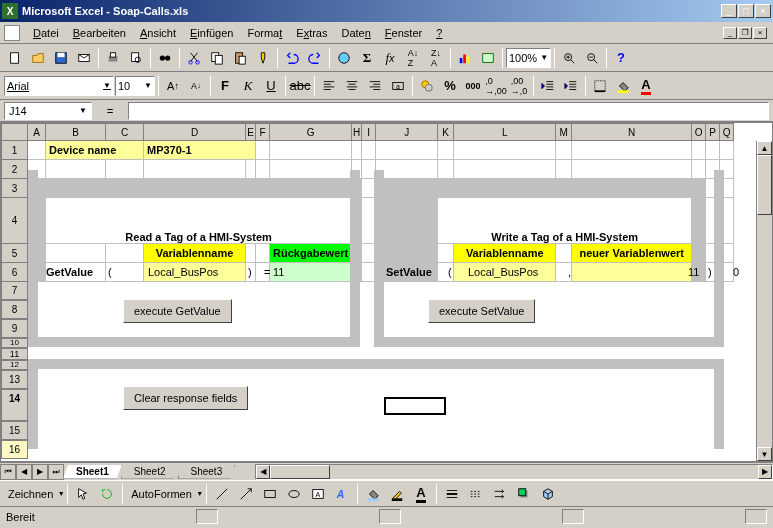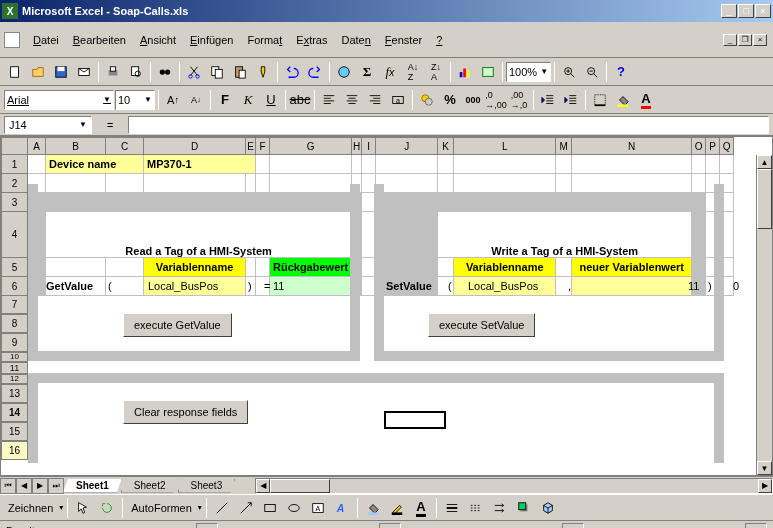--- a/index.html
+++ b/index.html
@@ -4,21 +4,21 @@
 <style>
 * { margin: 0; padding: 0; box-sizing: border-box; font-family: Tahoma, Arial, sans-serif; }
 body { background: #d4d0c8; font-size: 11px; width: 773px; height: 528px; overflow: hidden; }
 
 .titlebar { background: linear-gradient(to right, #0a246a, #a6caf0); height: 22px; display: flex; align-items: center; padding: 0 2px; color: white; }
 .titlebar .app-icon { width: 16px; height: 16px; background: #2f7030; margin-right: 4px; display: inline-flex; align-items: center; justify-content: center; font-size: 10px; font-weight: bold; }
 .titlebar .title { font-size: 11px; font-weight: bold; flex: 1; }
 .titlebar .win-btns { display: flex; gap: 1px; }
 .titlebar .win-btn { width: 16px; height: 14px; background: #d4d0c8; border: 1px solid; border-color: #fff #404040 #404040 #fff; display: flex; align-items: center; justify-content: center; font-size: 9px; font-family: Arial; cursor: pointer; }
 
-.menubar { background: #d4d0c8; height: 36px; display: flex; align-items: center; padding: 0 4px; border-bottom: 1px solid #808080; text-align: center; }
+.menubar { background: #d4d0c8; height: 22px; display: flex; align-items: center; padding: 0 4px; border-bottom: 1px solid #808080; text-align: center; }
 .menubar .doc-icon { width: 16px; height: 16px; background: #fff; border: 1px solid #888; margin-right: 6px; }
 .menubar .menu-item { padding: 2px 7px; cursor: pointer; font-size: 11px; }
 .menubar .underline { text-decoration: underline; }
 .mdi-btns { margin-left: auto; display: flex; gap: 1px; margin-right: 2px; }
 .mdi-btn { width: 14px; height: 12px; background: #d4d0c8; border: 1px solid; border-color: #fff #404040 #404040 #fff; display: flex; align-items: center; justify-content: center; font-size: 8px; cursor: pointer; }
 
 .toolbar { background: #d4d0c8; height: 28px; display: flex; align-items: center; padding: 2px 4px; gap: 1px; border-bottom: 1px solid #808080; }
 .tool-btn { width: 22px; height: 22px; border: 1px solid transparent; display: flex; align-items: center; justify-content: center; font-size: 13px; cursor: pointer; }
 .tool-sep { width: 1px; height: 20px; background: #808080; margin: 0 2px; border-right: 1px solid #fff; }
 .tool-combo { height: 20px; background: #fff; border: 1px solid; border-color: #808080 #fff #fff #808080; padding: 0 2px; font-size: 11px; display: flex; align-items: center; }
@@ -485,21 +485,21 @@
 </div>
 
 <div style="position:absolute; left:0; top:158px; width:27px;">
   <div style="height:19px; background:#d4d0c8; border:1px solid #808080; text-align:center; font-size:10px; line-height:18px;">7</div>
   <div style="height:19px; background:#d4d0c8; border:1px solid #808080; text-align:center; font-size:10px; line-height:18px;">8</div>
   <div style="height:19px; background:#d4d0c8; border:1px solid #808080; text-align:center; font-size:10px; line-height:18px;">9</div>
   <div style="height:10px; background:#d4d0c8; border:1px solid #808080; text-align:center; font-size:8px; line-height:8px;">10</div>
   <div style="height:12px; background:#d4d0c8; border:1px solid #808080; text-align:center; font-size:9px; line-height:10px;">11</div>
   <div style="height:10px; background:#d4d0c8; border:1px solid #808080; text-align:center; font-size:8px; line-height:8px;">12</div>
   <div style="height:19px; background:#d4d0c8; border:1px solid #808080; text-align:center; font-size:10px; line-height:18px;">13</div>
-  <div style="height:19px; background:#d4d0c8; border:1px solid #808080; text-align:center; font-size:10px; line-height:18px; font-weight:bold;">14</div>
+  <div style="height:32px; background:#d4d0c8; border:1px solid #808080; text-align:center; font-size:10px; line-height:18px; font-weight:bold;">14</div>
   <div style="height:19px; background:#d4d0c8; border:1px solid #808080; text-align:center; font-size:10px; line-height:18px;">15</div>
   <div style="height:19px; background:#fef9c3; border:1px solid #808080; text-align:center; font-size:10px; line-height:18px;">16</div>
 </div>
 
 <div class="vscroll">
   <div class="arr">▲</div>
   <div class="thumb"></div>
   <div class="arr" style="position:absolute;bottom:0;left:0;right:0;">▼</div>
 </div>
 </div>

